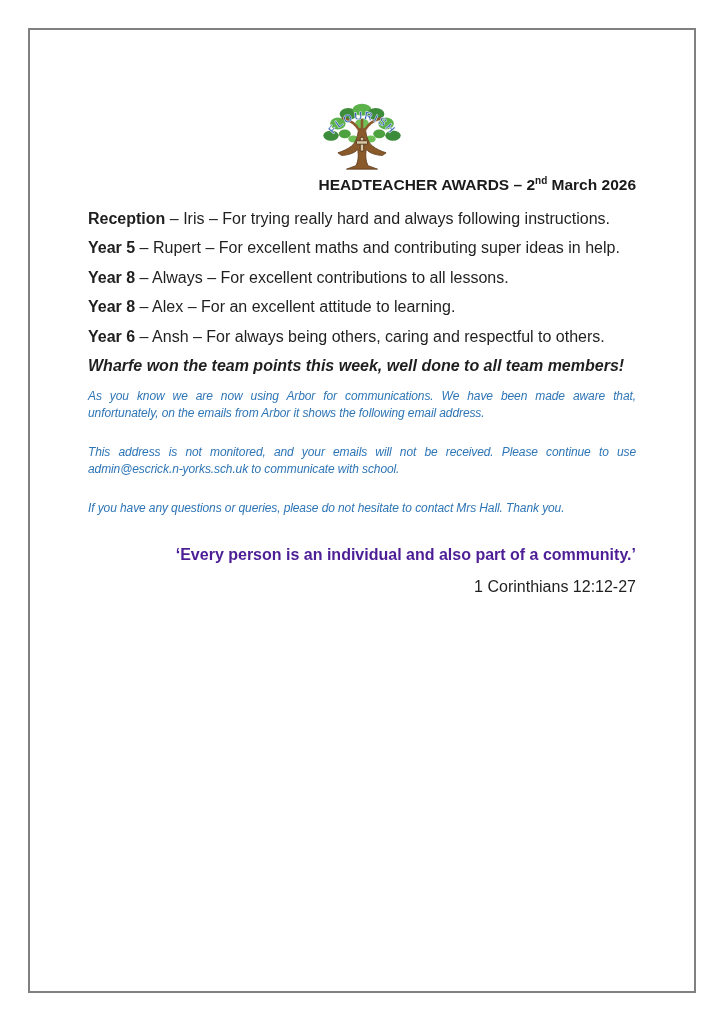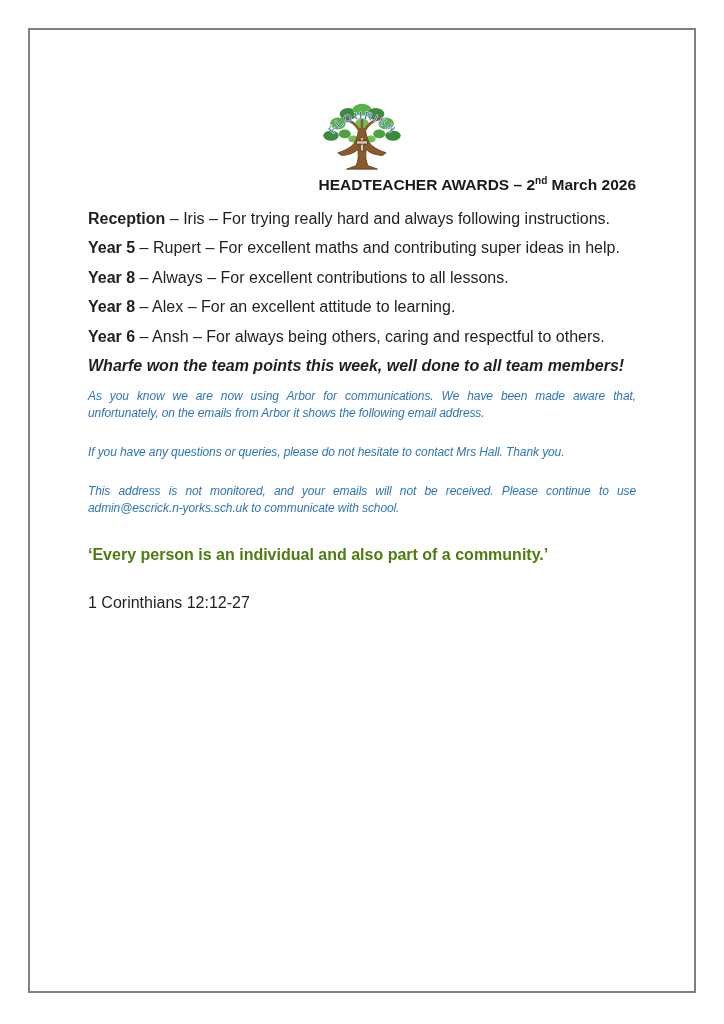--- a/index.html
+++ b/index.html
@@ -57,27 +57,27 @@
     color: #2E75B6;
     font-style: italic;
     font-size: 12px;
     line-height: 17px;
     letter-spacing: -0.1px;
     margin-bottom: 22px;
   }
   .justified { text-align: justify; }
   .quote {
     font-weight: bold;
-    text-align: left;
+    text-align: right;
     margin-top: 30px;
-    margin-bottom: 32px;
-    color: #4d7c0f;
+    margin-bottom: 16px;
+    color: #4c1d95;
   }
   .reference {
-    text-align: left;
+    text-align: right;
     margin-top: 0;
   }
 </style>
 </head>
 <body>
 
 <div class="page">
 
   <div class="logo-wrap">
     <svg viewBox="0 0 100 86" width="88" height="74" aria-hidden="true">
@@ -124,21 +124,21 @@
 
   <p class="award"><strong>Year 8</strong><span> – Alex – For an excellent attitude to learning.</span></p>
 
   <p class="award"><strong>Year 6</strong><span> – Ansh – For always being others, caring and respectful to others.</span></p>
 
   <p class="team-points">Wharfe won the team points this week, well done to all team members!</p>
 
   <p class="notice justified">As you know we are now using Arbor for communications. We have been made aware that, unfortunately, on the emails from Arbor it shows the following email address.</p>
 
 
+  <p class="notice justified">This address is not monitored, and your emails will not be received. Please continue to use admin@escrick.n-yorks.sch.uk to communicate with school.</p>
+
   <p class="notice">If you have any questions or queries, please do not hesitate to contact Mrs Hall. Thank you.</p>
-
-  <p class="notice justified">This address is not monitored, and your emails will not be received. Please continue to use admin@escrick.n-yorks.sch.uk to communicate with school.</p>
 
   <p class="quote">‘Every person is an individual and also part of a community.’</p>
 
   <p class="reference">1 Corinthians 12:12-27</p>
 
 </div>
 
 </body></html>

